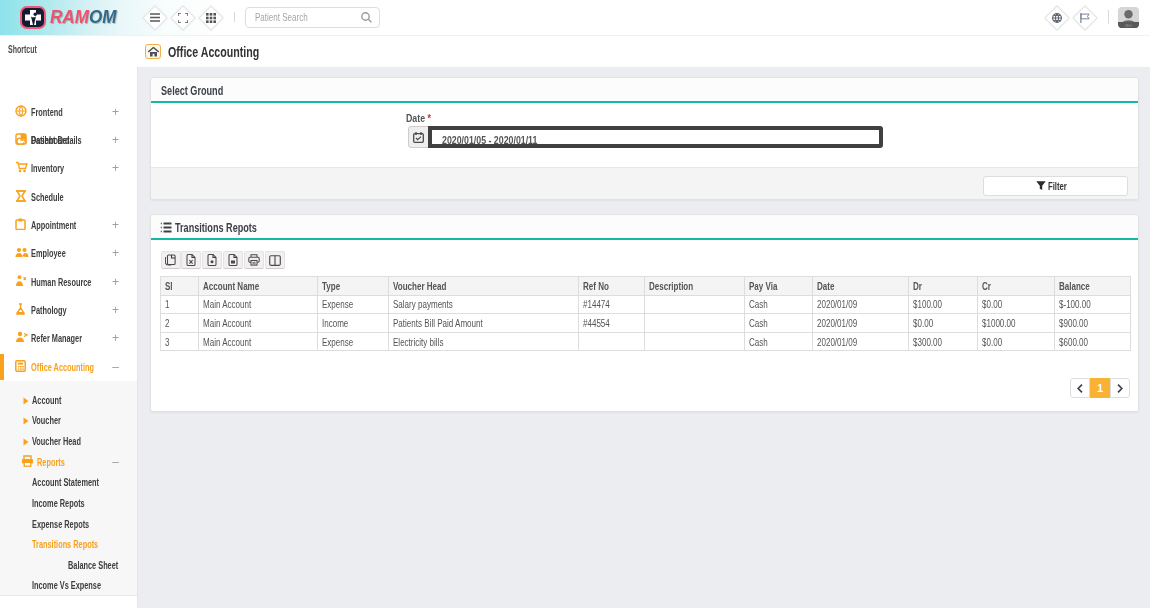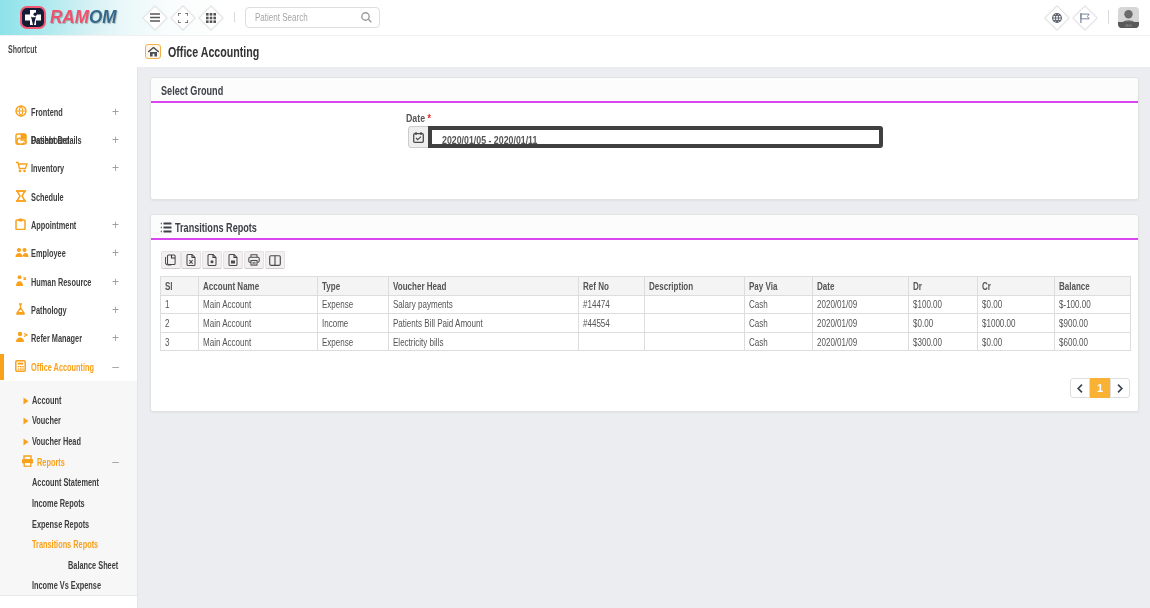--- a/index.html
+++ b/index.html
@@ -49,21 +49,21 @@
 .orange { color:#f9a11b !important; }
 .obar { position:absolute; left:0; top:354px; width:4px; height:26px; background:#f9a11b; }
 .sideline { position:absolute; left:0; top:595px; width:137px; height:1px; background:#e9e9e9; }
 .sbborder { position:absolute; left:137px; top:67px; width:1px; height:541px; background:#e3e4e6; }
 
 
 .main { position:absolute; left:138px; top:67px; width:1012px; height:541px; background:#ebedf0; }
 .card { position:absolute; left:12px; width:989px; background:#fff;
   border:1px solid #e2e2e2; border-radius:3px; box-shadow:0 1px 2px rgba(0,0,0,.05); }
 .chead { position:relative; height:25px; background:#fcfcfc;
-  border-bottom:2px solid #d946ef; border-radius:3px 3px 0 0; }
+  border-bottom:2px solid #14b8a6; border-radius:3px 3px 0 0; }
 .chead .ct { position:absolute; left:10px; top:50%; transform:translateY(-50%) scaleX(0.7); transform-origin:0 50%;
   font-size:13px; font-weight:bold; color:#3c4049; }
 #card1 { top:10px; height:123px; }
 #card1 .cbody { position:relative; height:64px; background:#fff; }
 #card1 .cfoot { position:relative; height:32px; background:#f4f4f4; border-top:1px solid #e8e8e8; border-radius:0 0 3px 3px; }
 .dlabel { position:absolute; left:255px; top:9px; font-size:11px; font-weight:bold; color:#555; }
 .dlabel .req { color:#e02222; }
 .igroup { position:absolute; left:257px; top:23px; width:475px; height:22px; }
 .igicon { position:absolute; left:0; top:0; width:21px; height:22px; background:#eee;
   border:1px solid #ccc; border-radius:3px 0 0 3px; display:flex; align-items:center; justify-content:center; }
@@ -328,20 +328,28 @@
       <div class="igroup">
         <div class="igicon">
             <svg width="11" height="11" viewBox="0 0 11 11">
               <rect x="0.7" y="1.7" width="9.6" height="8.6" rx="1" fill="none" stroke="#4a4a4a" stroke-width="1.3"></rect>
               <path d="M3 0v3M8 0v3" stroke="#4a4a4a" stroke-width="1.3"></path>
               <path d="M3 6l1.7 1.7L8 4.6" fill="none" stroke="#4a4a4a" stroke-width="1.2"></path>
             </svg>
           </div>
         <div class="igtext"><span class="t8">2020/01/05 - 2020/01/11</span></div>
       </div>
+    </div>
+    <div class="cfoot">
+      <div class="fbtn">
+          <svg width="10" height="10" viewBox="0 0 10 10">
+            <path d="M0.3 0.3h9.4L6.2 4.8V9L3.8 7.8V4.8z" fill="#2b2b2b"></path>
+          </svg>
+          <span class="t" style="margin-left:-2px;">Filter</span>
+        </div>
     </div>
   </div>
 
   <div class="card" id="card2">
     <div class="chead">
         <svg width="12" height="11" viewBox="0 0 12 11" style="position:absolute;left:9px;top:7px;">
           <path d="M0.8 1.5h1M0.8 5.5h1M0.8 9.5h1" stroke="#3c4049" stroke-width="1.4"></path>
           <path d="M3.5 1.5h8M3.5 5.5h8M3.5 9.5h8" stroke="#3c4049" stroke-width="2"></path>
         </svg>
         <span class="ct" style="left:24px;">Transitions Repots</span>

